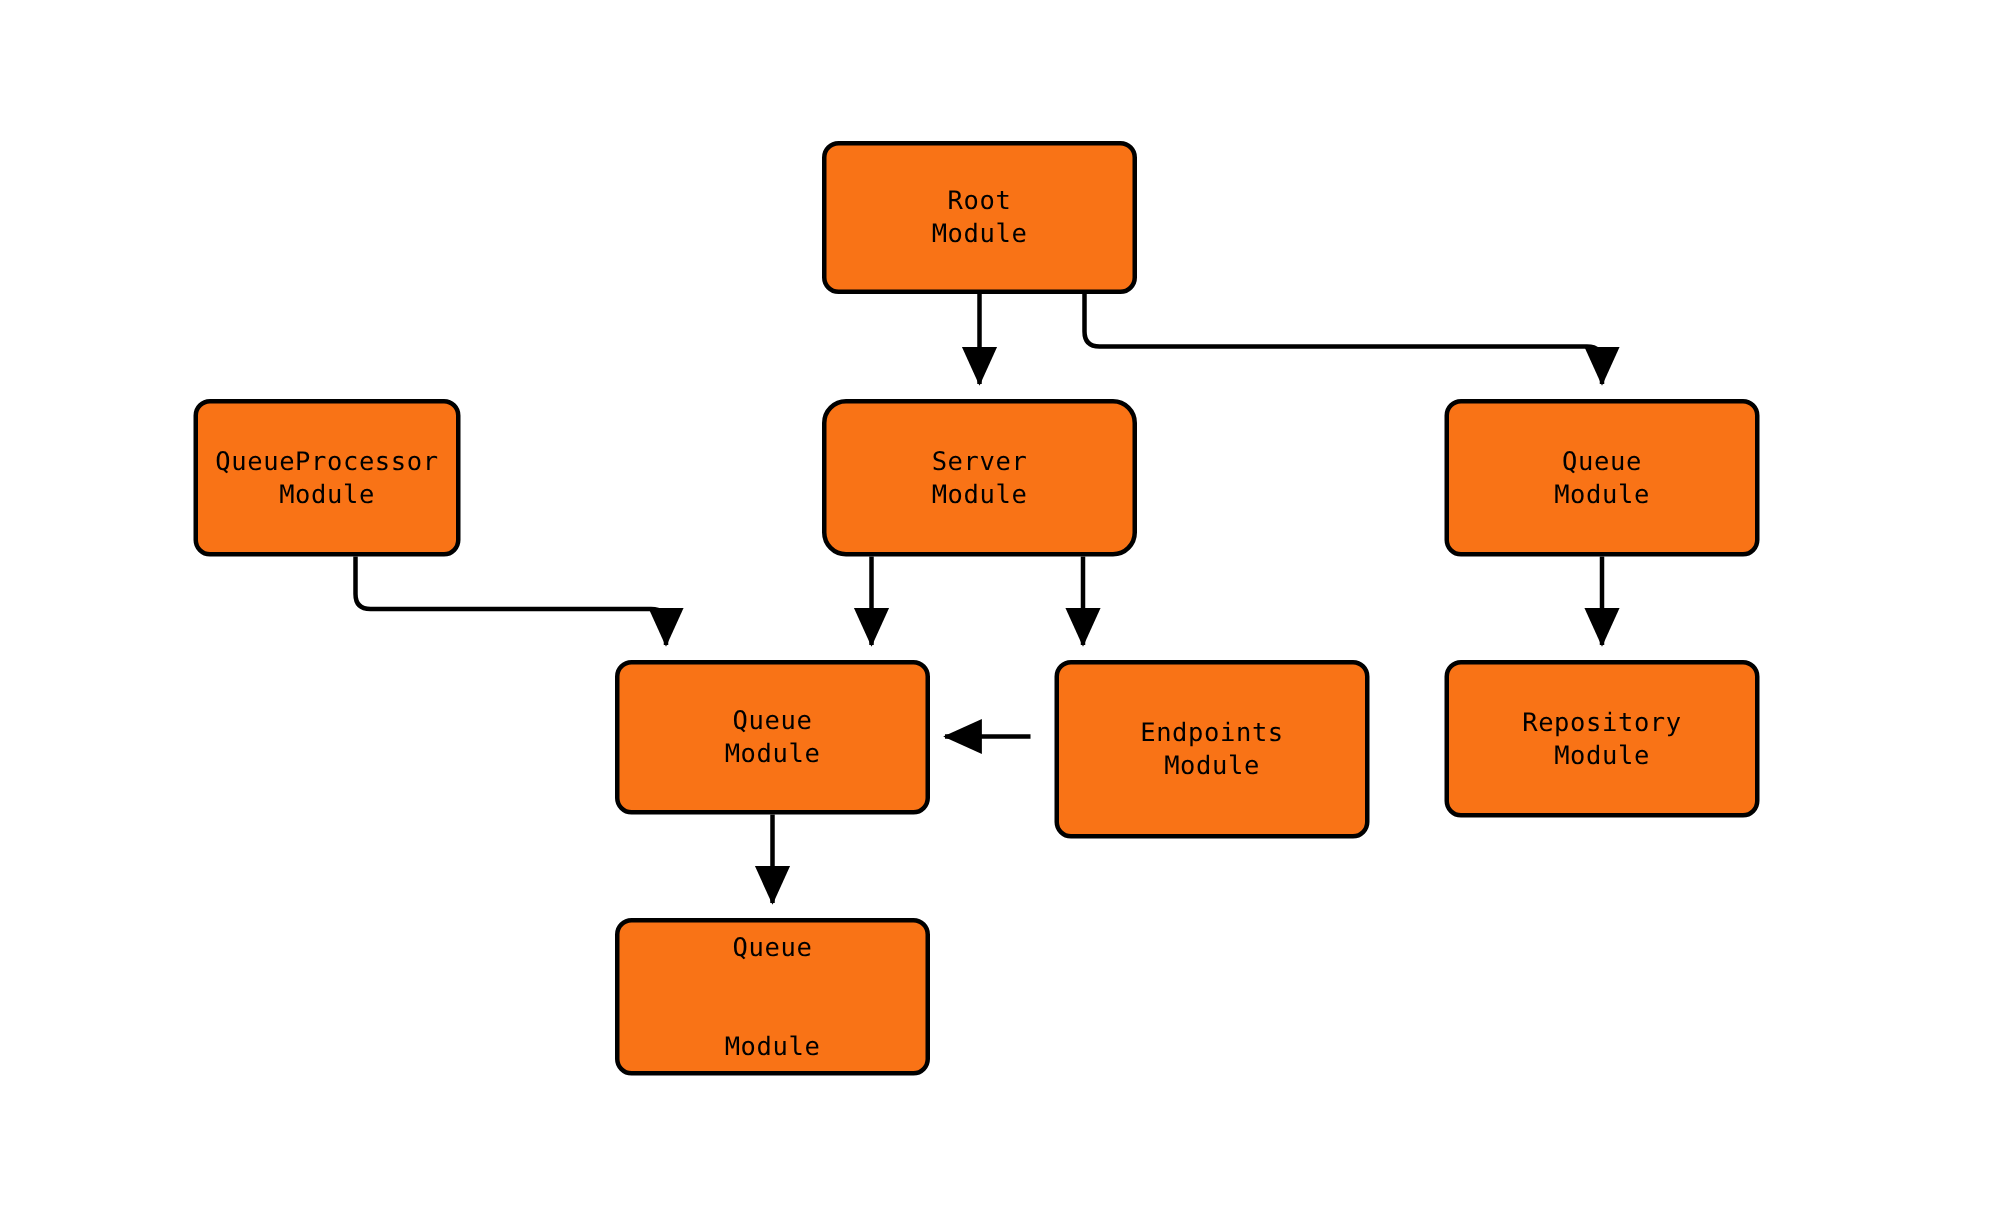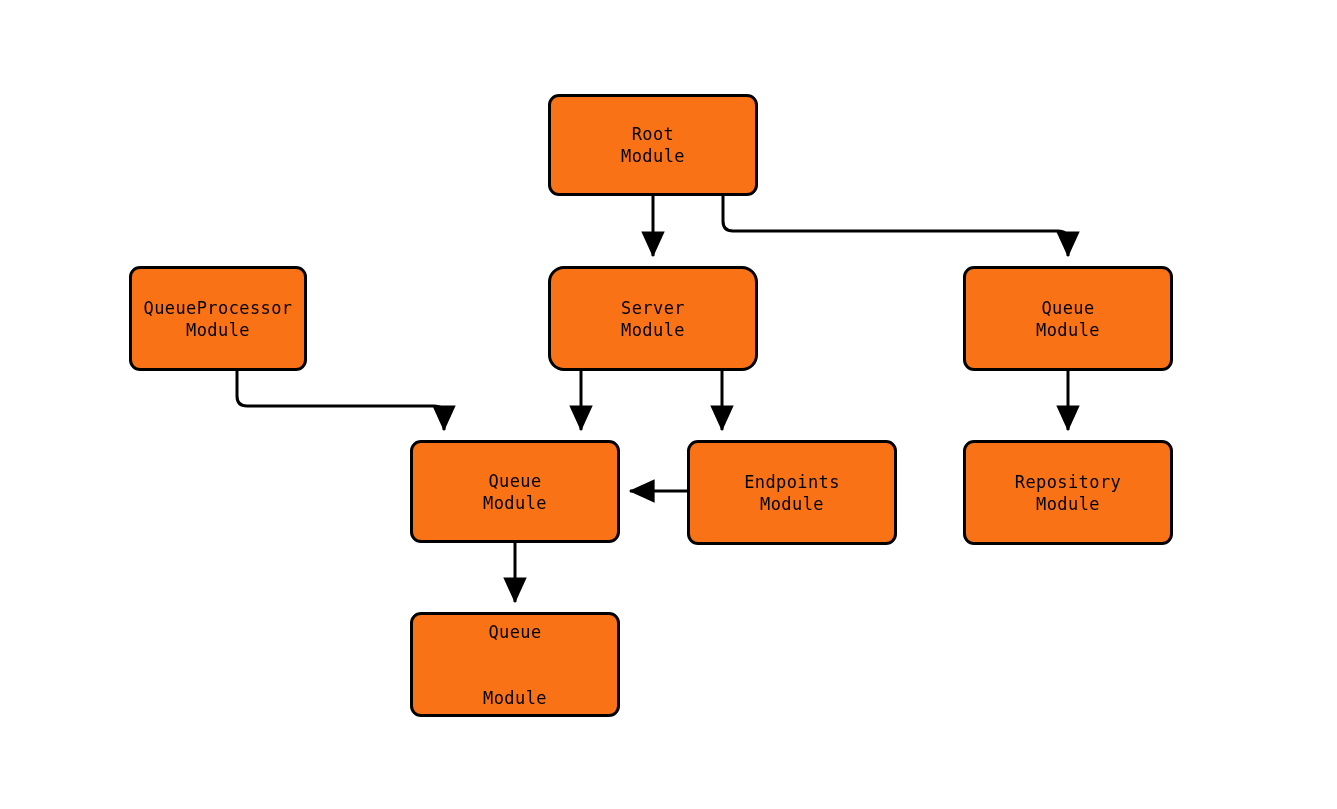--- a/index.html
+++ b/index.html
@@ -96,21 +96,21 @@
   <div class="node" style="left:963px; top:266px; width:210px; height:105px;">
     <div class="node-label">Queue</div>
     <div class="node-label">Module</div>
   </div>
 
   <div class="node" style="left:410px; top:440px; width:210px; height:103px;">
     <div class="node-label">Queue</div>
     <div class="node-label">Module</div>
   </div>
 
-  <div class="node" style="left:687px; top:440px; width:210px; height:105px;">
+  <div class="node" style="left:703px; top:440px; width:210px; height:119px;">
     <div class="node-label">Endpoints</div>
     <div class="node-label">Module</div>
   </div>
 
   <div class="node" style="left:963px; top:440px; width:210px; height:105px;">
     <div class="node-label">Repository</div>
     <div class="node-label">Module</div>
   </div>
 
   <div class="node" style="left:410px; top:612px; width:210px; height:105px;gap:44px;">

